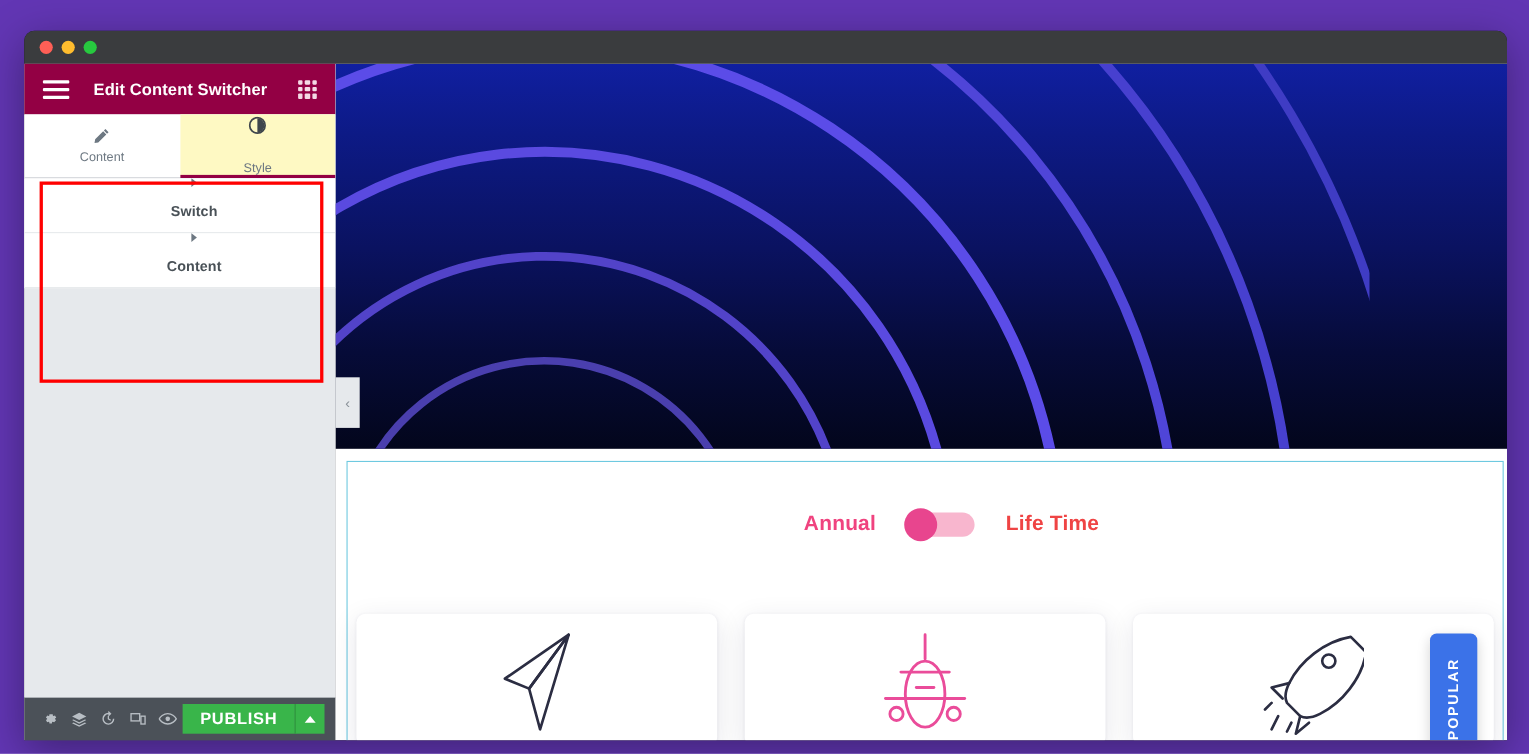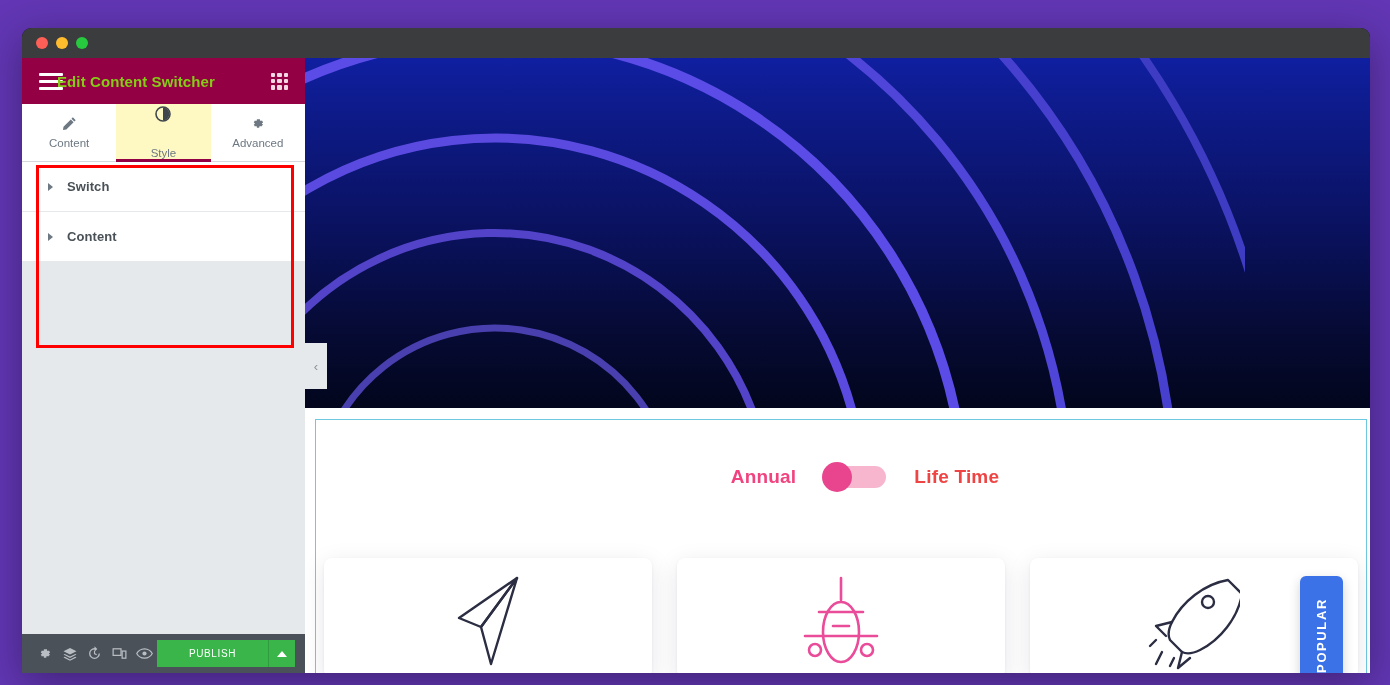--- a/index.html
+++ b/index.html
@@ -39,22 +39,22 @@
     display: flex; flex-direction: column;
   }
   .panel-header {
     height: 46px; background: #930044;
     display: flex; align-items: center; justify-content: space-between;
     padding: 0 17px; flex: 0 0 auto;
   }
   .hamburger { width: 24px; display: flex; flex-direction: column; gap: 4px; cursor: pointer; }
   .hamburger i { display: block; height: 3px; background: #fff; border-radius: 1px; }
   .panel-title {
-    color: #84cc16; font-size: 15px; font-weight: 700; letter-spacing: .1px;
-    flex: 1; text-align: left; margin-left: -6px;
+    color: #ffffff; font-size: 15px; font-weight: 700; letter-spacing: .1px;
+    flex: 1; text-align: center; margin-left: -6px;
   }
   .grid-icon {
     width: 17px; height: 17px;
     display: grid; grid-template-columns: repeat(3,1fr); grid-template-rows: repeat(3,1fr);
     gap: 2px; cursor: pointer;
   }
   .grid-icon b { display:block; background:#f4d9e5; border-radius: 1px; }
 
   .panel-tabs {
     height: 58px; background: #fff; display: flex;
@@ -69,41 +69,42 @@
     content: ""; position: absolute; left: 0; right: 0; bottom: -1px; height: 3px; background: #930044;
   }
   .panel-tab svg { display: block; }
 
   .panel-body { flex: 1 1 auto; background: #e6e9ec; position: relative; overflow: hidden; }
   .section-wrap { background: #e6e9ec; }
   .section-row {
     height: 50px; background: #fff; display: flex; align-items: center;
     padding-left: 26px; gap: 14px; cursor: pointer;
     border-bottom: 1px solid #e6e9ec;
+    flex-direction: column;
   }
   .section-label { font-size: 13px; font-weight: 700; color: #495157; letter-spacing: .1px; }
   .caret { width: 0; height: 0; border-left: 5px solid #6d7882; border-top: 4px solid transparent; border-bottom: 4px solid transparent; }
 
   .redbox {
     position: absolute; left: 14px; top: 3px; width: 258px; height: 183px;
     border: 3px solid #ff0000; pointer-events: none; z-index: 6;
   }
 
   .panel-footer {
     height: 39px; background: #4b5158; display: flex; align-items: center;
     padding: 0 10px; gap: 0; flex: 0 0 auto;
   }
   .footer-icon {
     width: 33px; height: 39px; display: flex; align-items: center; justify-content: center;
     cursor: pointer; color: #b8bec4;
   }
   .publish-group { margin-left: auto; display: flex; height: 27px; }
   .publish-btn {
-    background: #39b54a; color: #fff; font-size: 10px; font-weight: 400; letter-spacing: .6px;
-    padding: 0 32px; display: flex; align-items: center; cursor: pointer; border: none;
+    background: #39b54a; color: #fff; font-size: 15px; font-weight: 700; letter-spacing: .6px;
+    padding: 0 16px; display: flex; align-items: center; cursor: pointer; border: none;
   }
   .publish-caret {
     background: #39b54a; width: 27px; display: flex; align-items: center; justify-content: center;
     border-left: 1px solid #2f9c3e; cursor: pointer;
   }
   .publish-caret i { width:0;height:0;border-left:5px solid transparent;border-right:5px solid transparent;border-bottom:6px solid #fff; }
 
   
   .collapse-handle {
     position: absolute; left: 283px; top: 315px; width: 22px; height: 46px;
@@ -215,29 +216,20 @@
           <span>Content</span>
         </div>
         <div class="panel-tab active">
           <span>
             <svg width="16" height="16" viewBox="0 0 16 16">
                 <circle cx="8" cy="8" r="7" fill="none" stroke="#3f464c" stroke-width="1.6"></circle>
                 <path d="M8 1.6a6.4 6.4 0 0 1 0 12.8z" fill="#3f464c"></path>
               </svg>
           </span>
           <span>Style</span>
-        </div>
-        <div class="panel-tab">
-          <span>
-            <svg width="15" height="15" viewBox="0 0 16 16">
-                <path d="M8 5.2A2.8 2.8 0 1 0 8 10.8 2.8 2.8 0 0 0 8 5.2zm0 4.2a1.4 1.4 0 1 1 0-2.8 1.4 1.4 0 0 1 0 2.8z" fill="#6d7882"></path>
-                <path d="M14 9.1l-1.2-.7a4.9 4.9 0 0 0 0-.8l1.2-.7-1.2-2.1-1.3.5a4.9 4.9 0 0 0-.7-.4l-.2-1.4H7.4l-.2 1.4a4.9 4.9 0 0 0-.7.4l-1.3-.5-1.2 2.1 1.2.7a4.9 4.9 0 0 0 0 .8L4 9.1l1.2 2.1 1.3-.5c.2.2.5.3.7.4l.2 1.4h2.4l.2-1.4c.3-.1.5-.2.7-.4l1.3.5z" fill="#6d7882"></path>
-              </svg>
-          </span>
-          <span>Advanced</span>
         </div>
       </div>
 
       <div class="panel-body">
         <div class="section-wrap">
           <div class="section-row">
             <span class="caret"></span>
             <span class="section-label">Switch</span>
           </div>
           <div class="section-row">

